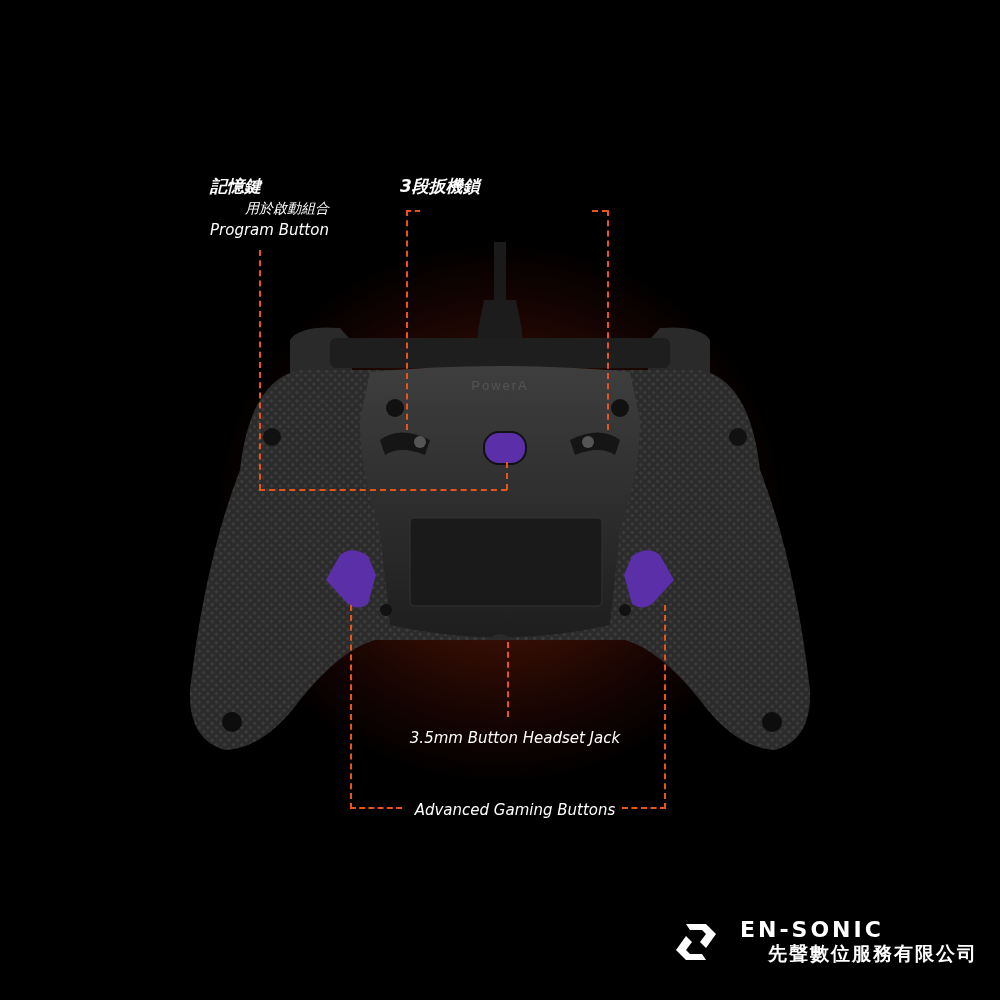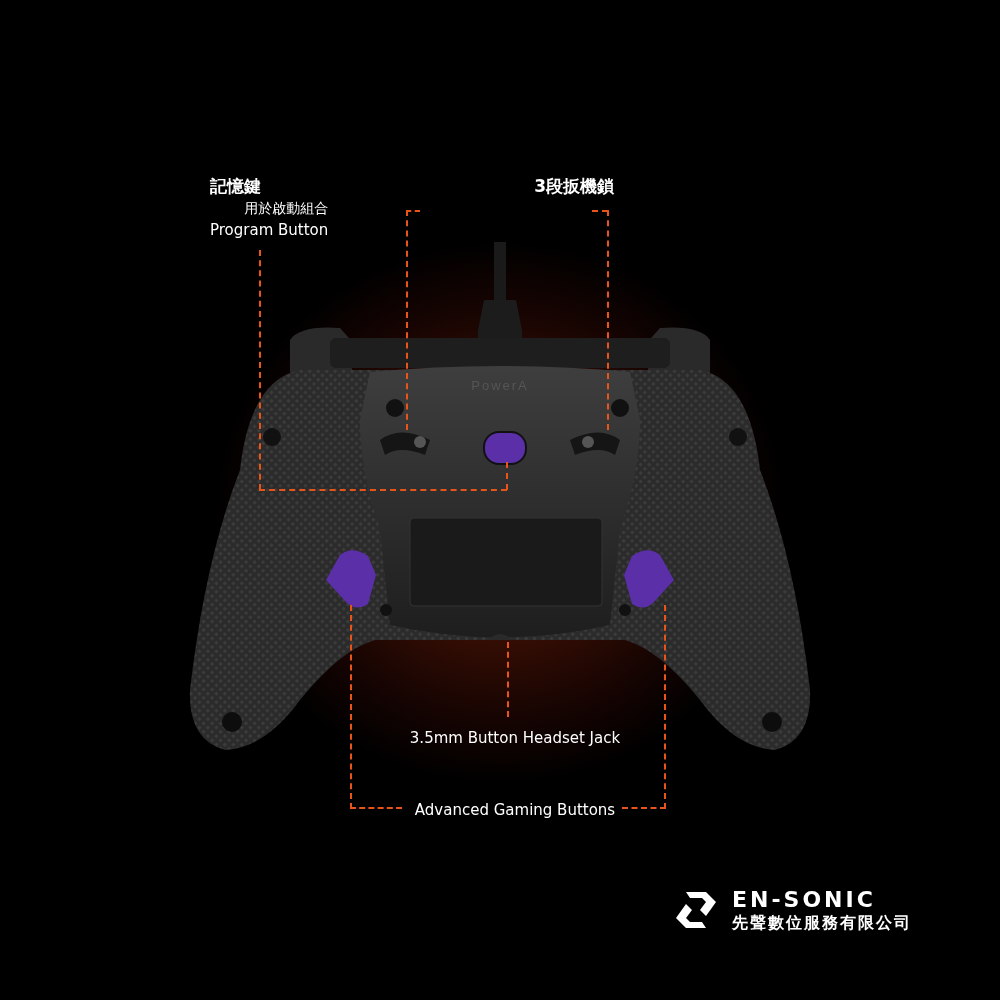--- a/index.html
+++ b/index.html
@@ -1,28 +1,28 @@
 <!DOCTYPE html>
 <html><head>
 <meta charset="utf-8">
 <style>
   html, body { margin:0; padding:0; background:#000; }
   body { width:1000px; height:1000px; position:relative; overflow:hidden; font-family:"DejaVu Sans","Liberation Sans",sans-serif; color:#fff; }
   .glow { position:absolute; left:150px; top:180px; width:700px; height:640px;
     background: radial-gradient(ellipse 48% 50% at 50% 52%, #5a1a08 0%, #3a0f04 35%, #150402 65%, rgba(0,0,0,0) 85%); }
-  .label { position:absolute; text-align:left; line-height:1.3; }
+  .label { position:absolute; text-align:left; line-height:1.3;font-style:italic; }
   .zh { font-size:17px; font-weight:bold; }
   .zhs { font-size:14px; }
   .en { font-size:15px; }
   .dash-v { position:absolute; width:0; border-left:2px dashed #e8541a; }
   .dash-h { position:absolute; height:0; border-top:2px dashed #e8541a; }
   svg.ctrl { position:absolute; left:0; top:0; }
-  .brand { position:absolute; left:672px; top:888px; display:flex; align-items:flex-start; gap:12px; }
+  .brand { position:absolute; left:672px; top:918px; display:flex; align-items:flex-end; gap:20px; }
   .brand-en { font-size:22px; font-weight:bold; letter-spacing:3px; line-height:24px; }
-  .brand-zh { font-size:16px; font-weight:bold; letter-spacing:2px; line-height:22px; }
+  .brand-zh { font-size:19px; font-weight:bold; letter-spacing:2px; line-height:22px;margin-left:28px; }
 </style>
 </head>
 <body>
 
 <div class="glow"></div>
 
 <svg class="ctrl" width="1000" height="1000">
   <defs>
     <pattern id="knurl" width="6" height="6" patternUnits="userSpaceOnUse" patternTransform="rotate(45)">
       <rect width="6" height="6" fill="#2b2b2b"></rect>
@@ -87,21 +87,21 @@
 <div class="dash-h" style="left:350px; top:807px; width:52px;"></div>
 <div class="dash-v" style="left:664px; top:605px; height:204px;"></div>
 <div class="dash-h" style="left:622px; top:807px; width:44px;"></div>
 
 <div class="label" style="left:210px; top:175px;">
   <div class="zh">記憶鍵</div>
   <div class="zhs" style="margin-top:2px;text-align:right;">用於啟動組合</div>
   <div class="en" style="margin-top:4px;">Program Button</div>
 </div>
 
-<div class="label" style="left:400px; top:175px; width:214px; text-align:right;">
+<div class="label" style="left:400px; top:175px; width:214px; text-align:left;">
   <div class="zh">3段扳機鎖</div>
 </div>
 
 <div class="label" style="left:390px; top:727px; width:250px; text-align:center;">
   <div class="en" style="margin-top:2px;">3.5mm Button Headset Jack</div>
 </div>
 
 <div class="label" style="left:390px; top:797px; width:250px; text-align:center;">
   <div class="en" style="margin-top:4px;">Advanced Gaming Buttons</div>
 </div>

